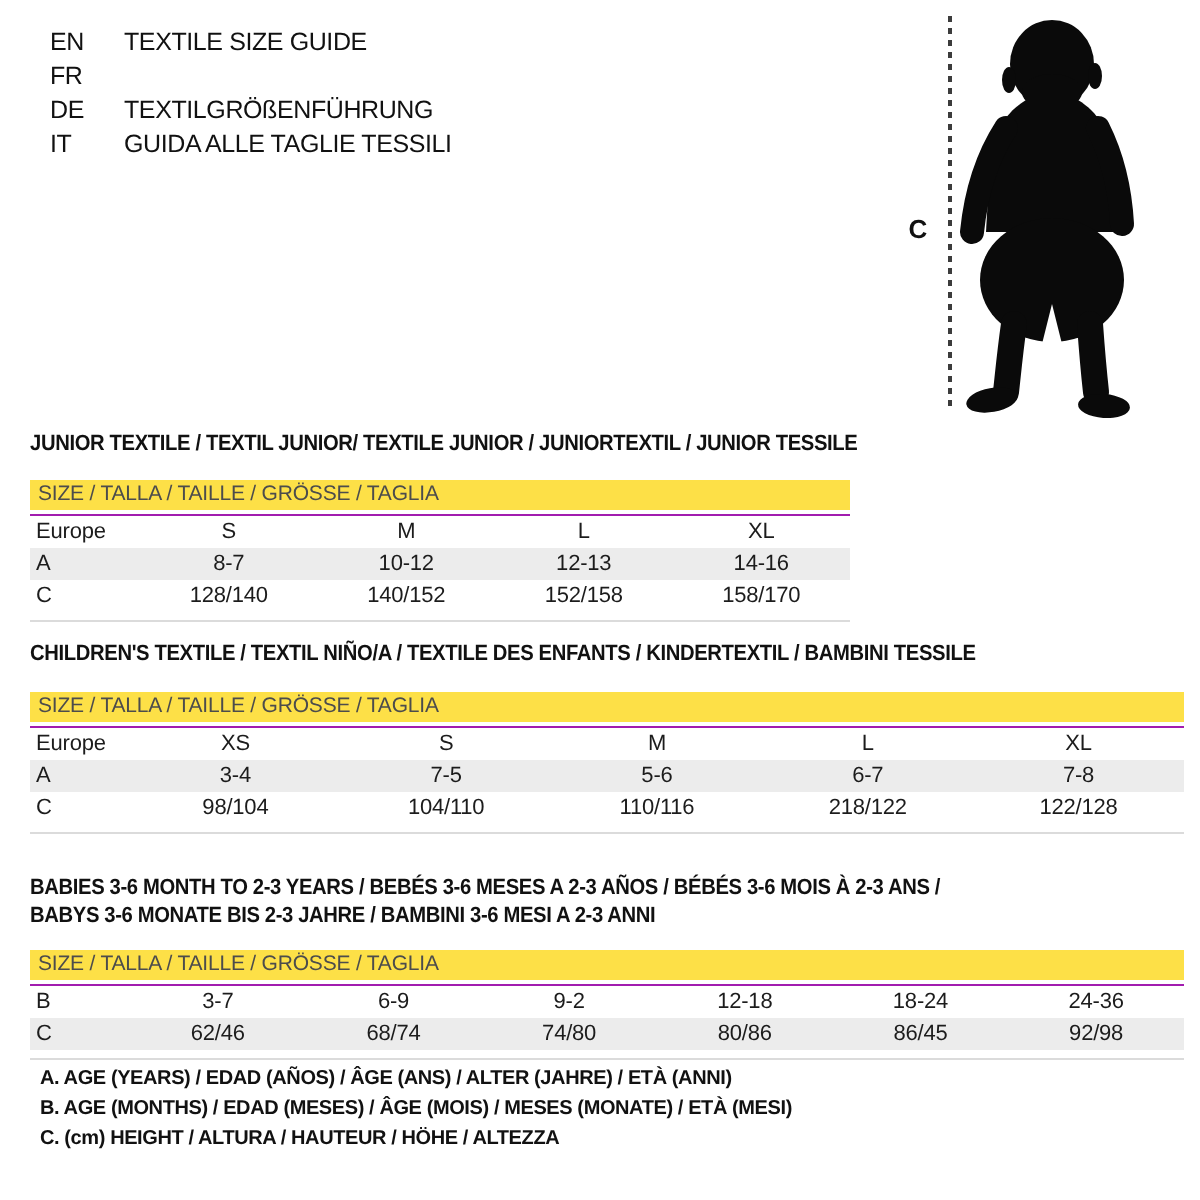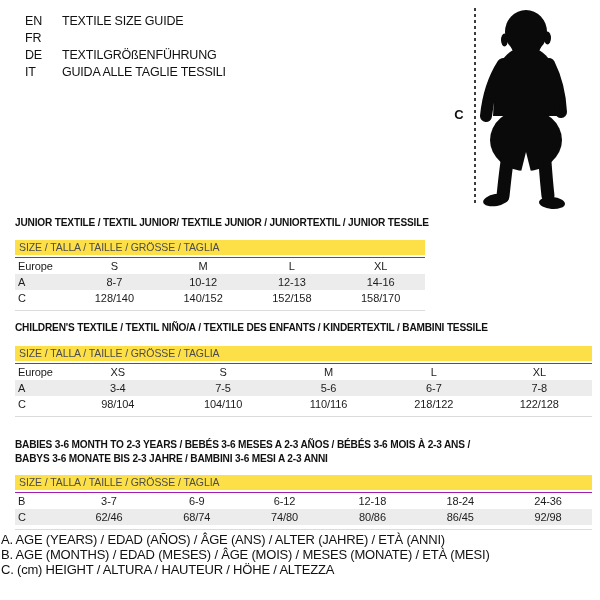--- a/index.html
+++ b/index.html
@@ -38,21 +38,21 @@
   .sec-children .size-bar{margin-top:12px;}
   .sec-babies .size-bar{margin-top:10px;}
   .data-table{width:100%;border-collapse:collapse;table-layout:fixed;margin-top:2px;}
   .data-table tr:first-child td{border-top:1px solid #a21caf;}
   .data-table td{height:16px;font-size:11px;padding:0;text-align:center;letter-spacing:-0.1px;color:#1c1c1c;}
   .data-table td.lbl{text-align:left;padding-left:3px;}
   .row-shade td{background:#ececec;}
   .tbl-bottom{height:4px;border-bottom:1px solid #dbdbdb;}
 
   
-  .legend{position:absolute;left:1px;top:532px;font-weight:normal;font-size:13px;line-height:15px;letter-spacing:-0.2px;}
+  .legend{position:absolute;left:20px;top:532px;font-weight:bold;font-size:10px;line-height:15px;letter-spacing:-0.2px;}
   .legend div{white-space:nowrap;}
 </style>
 </head>
 <body>
 
 <div class="page">
 
   <div class="langs">
     <div class="lang-row">
       <span class="lang-code">EN</span>
@@ -189,21 +189,21 @@
           <col>
           <col>
           <col>
           <col>
         </colgroup>
       <tbody>
         <tr>
           <td class="lbl">B</td>
           <td>3-7</td>
           <td>6-9</td>
-          <td>6-12</td>
+          <td>9-2</td>
           <td>12-18</td>
           <td>18-24</td>
           <td>24-36</td>
         </tr>
         <tr class="row-shade">
           <td class="lbl">C</td>
           <td>62/46</td>
           <td>68/74</td>
           <td>74/80</td>
           <td>80/86</td>

